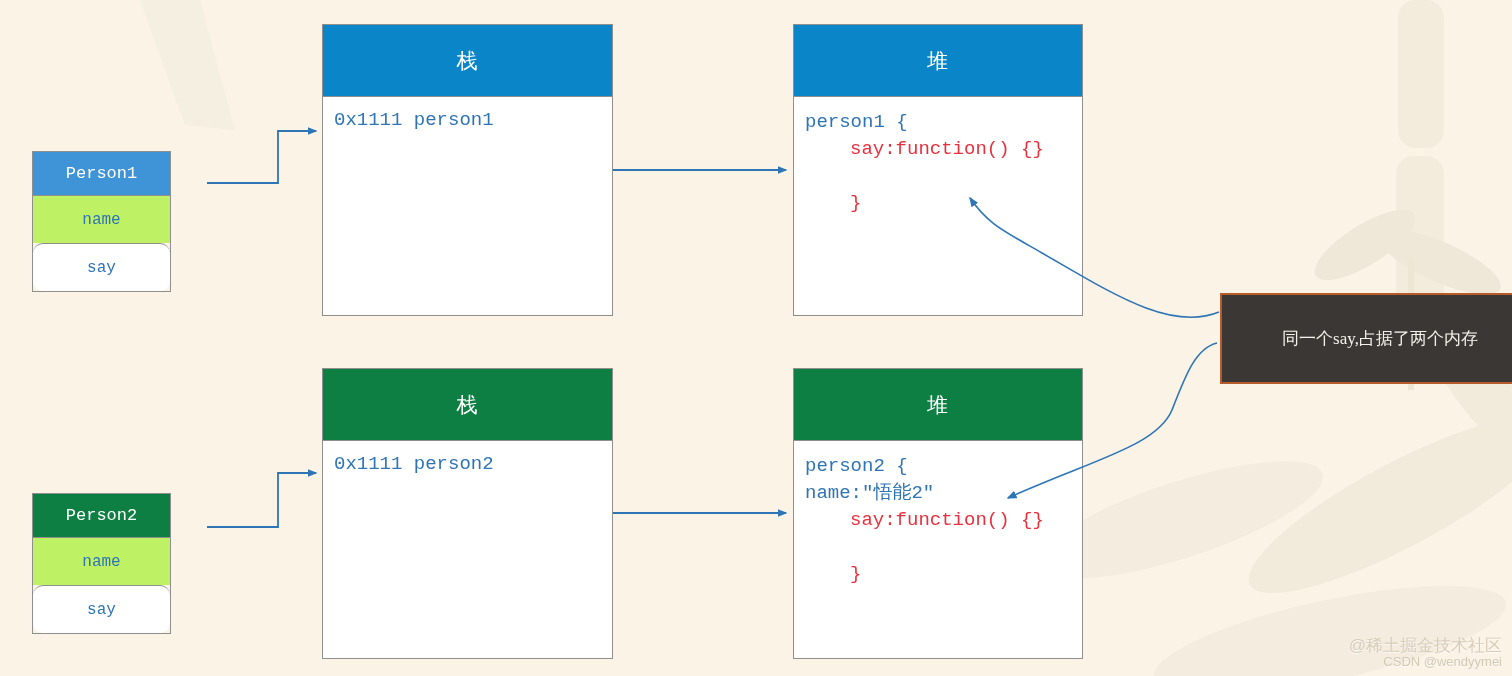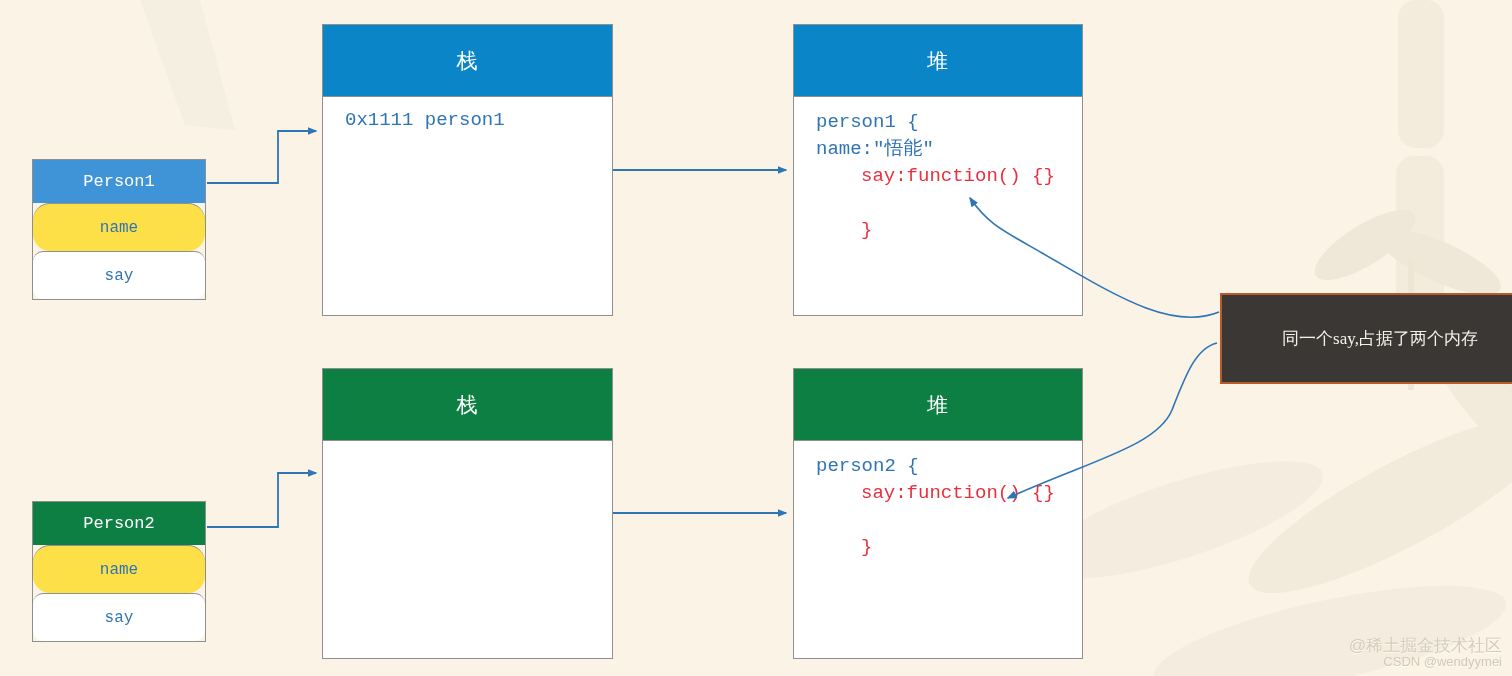--- a/index.html
+++ b/index.html
@@ -10,36 +10,36 @@
   }
   .bg-layer{position:absolute;inset:0;pointer-events:none;}
   .arrow-layer{position:absolute;inset:0;pointer-events:none;z-index:5;}
 
   
   .box{position:absolute;background:#ffffff;border:1px solid #8f8f8f;z-index:3;box-sizing:border-box;}
   .box-header{height:71px;display:flex;align-items:center;justify-content:center;
     color:#ffffff;font-size:21px;letter-spacing:1px;border-bottom:1px solid #8f8f8f;}
   .hdr-blue{background:#0a86c8;}
   .hdr-green{background:#0e7f43;}
-  .box-body{padding:12px 22px;font-family:"Liberation Mono","DejaVu Sans Mono",monospace;}
+  .box-body{padding:12px 11px;font-family:"Liberation Mono","DejaVu Sans Mono",monospace;}
   .stack-entry{font-size:19px;color:#2f74b5;}
   .code-line{font-size:19px;line-height:27px;min-height:27px;white-space:pre;}
   .line-blue{color:#2f74b5;}
   .line-red{color:#e8303d;margin-left:45px;}
 
   
-  .ptable{position:absolute;width:174px;border:1px solid #8f8f8f;z-index:3;box-sizing:border-box;
-    font-family:"Liberation Mono","DejaVu Sans Mono",monospace;margin-top:8px;}
+  .ptable{position:absolute;width:139px;border:1px solid #8f8f8f;z-index:3;box-sizing:border-box;
+    font-family:"Liberation Mono","DejaVu Sans Mono",monospace;}
   .ptable-header{height:43px;display:flex;align-items:center;justify-content:center;
     color:#ffffff;font-size:17px;}
   .p1-hdr{background:#3f94d8;}
   .p2-hdr{background:#0e7f43;}
   .ptable-row{height:47px;display:flex;align-items:center;justify-content:center;
     font-size:16px;color:#2f74b5;border-top:1px solid #8f8f8f;}
-  .row-alt{background:#fde047;border-radius:17px;}
+  .row-alt{background:#bef264;}
   .row-plain{background:#ffffff;border-radius:10px;}
 
   
   .annotation{position:absolute;left:1220px;top:293px;width:320px;height:91px;
     background:#3b3734;border:2px solid #b65c2a;box-sizing:border-box;z-index:4;
     display:flex;align-items:center;justify-content:center;
     color:#f5f1ea;font-size:17px;font-family:"Liberation Serif","DejaVu Serif",serif;}
 
   
   .watermark{position:absolute;right:10px;bottom:6px;text-align:right;z-index:6;line-height:1.15;margin-top:9px;}
@@ -74,41 +74,44 @@
   <div class="box-header hdr-blue">栈</div>
   <div class="box-body">
     <div class="stack-entry">0x1111 person1</div>
   </div>
 </div>
 
 <div class="box" style="left:793px;top:24px;width:290px;height:292px;">
   <div class="box-header hdr-blue">堆</div>
   <div class="box-body">
     <div class="code-line line-blue">person1 {</div>
-    <div class="code-line line-blue">name:″悟能″</div>
     <div class="code-line line-red">say:function() {}</div>
     <div class="code-line"></div>
     <div class="code-line line-red">}</div>
   </div>
 </div>
 
 <div class="ptable" style="left:32px;top:493px;">
   <div class="ptable-header p2-hdr">Person2</div>
   <div class="ptable-row row-alt">name</div>
   <div class="ptable-row row-plain">say</div>
 </div>
 
 <div class="box" style="left:322px;top:368px;width:291px;height:291px;">
   <div class="box-header hdr-green">栈</div>
+  <div class="box-body">
+    <div class="stack-entry">0x1111 person2</div>
+  </div>
 </div>
 
 <div class="box" style="left:793px;top:368px;width:290px;height:291px;">
   <div class="box-header hdr-green">堆</div>
   <div class="box-body">
     <div class="code-line line-blue">person2 {</div>
+    <div class="code-line line-blue">name:″悟能2″</div>
     <div class="code-line line-red">say:function() {}</div>
     <div class="code-line"></div>
     <div class="code-line line-red">}</div>
   </div>
 </div>
 
 <div class="annotation">
   <span>同一个say,占据了两个内存</span>
 </div>
 

